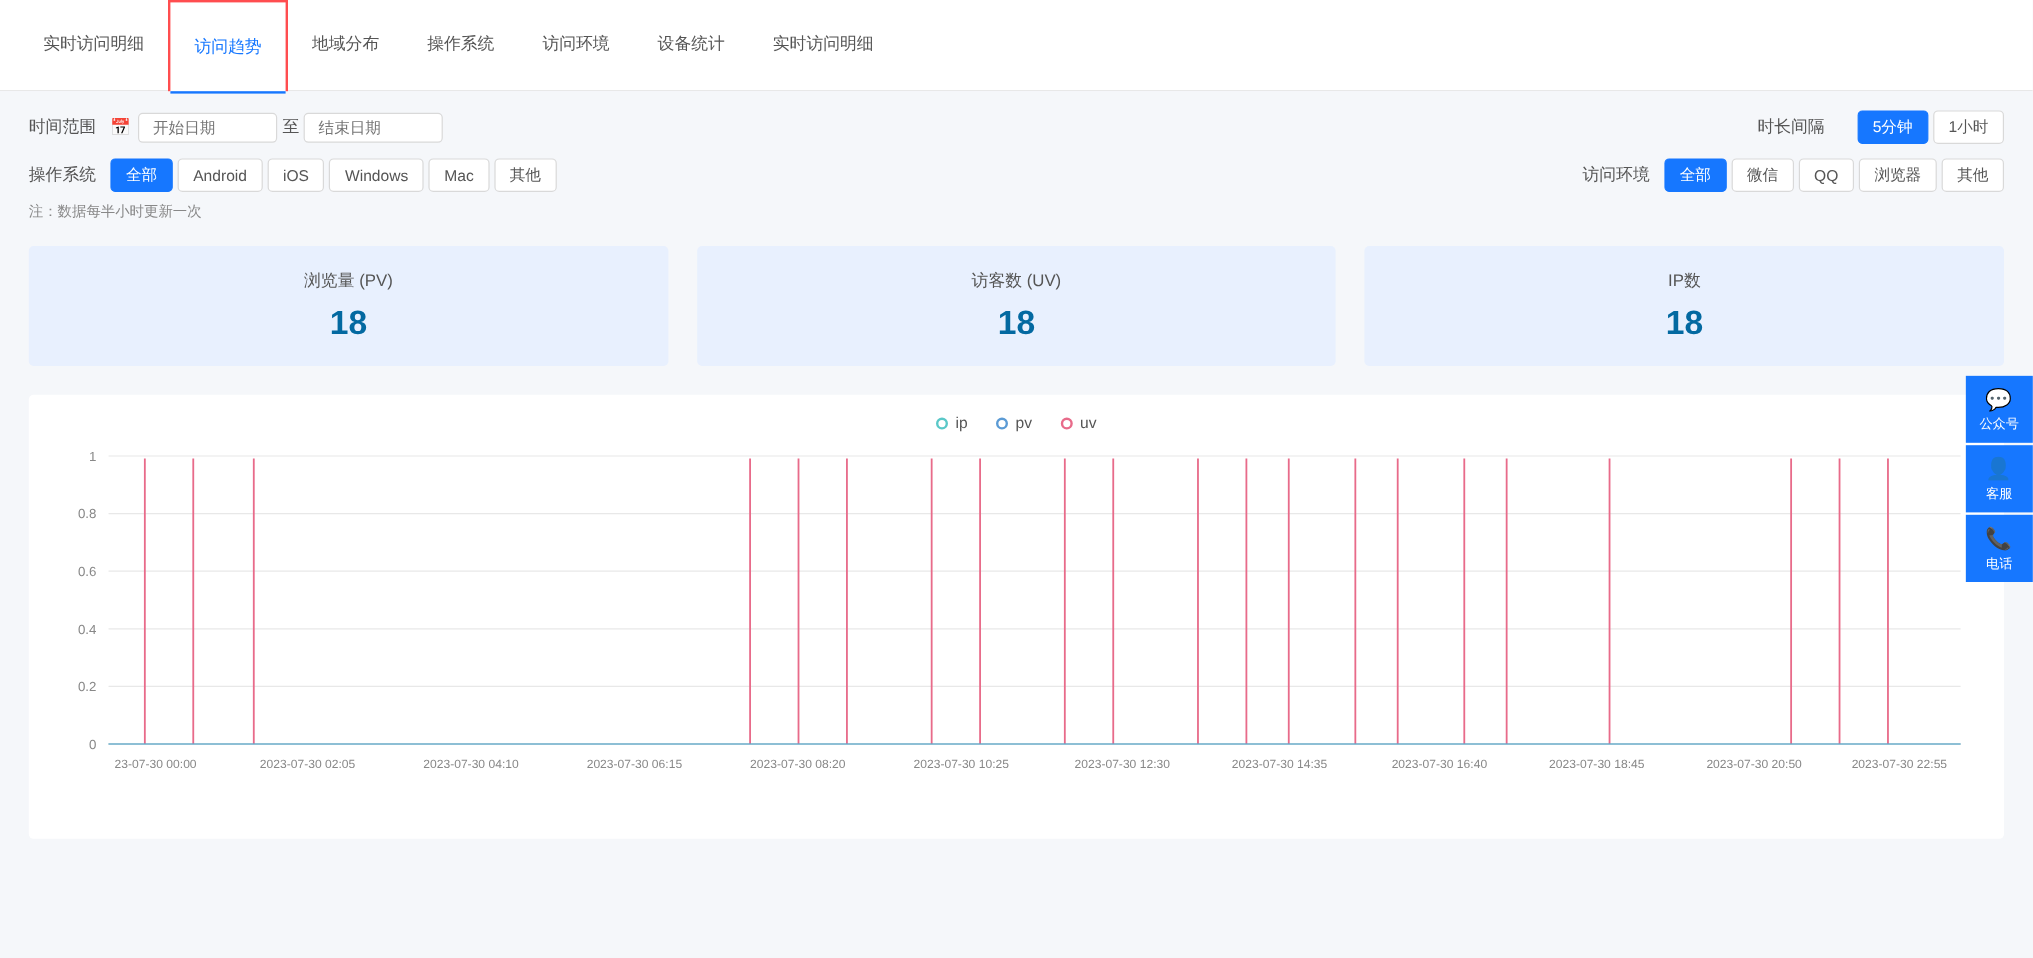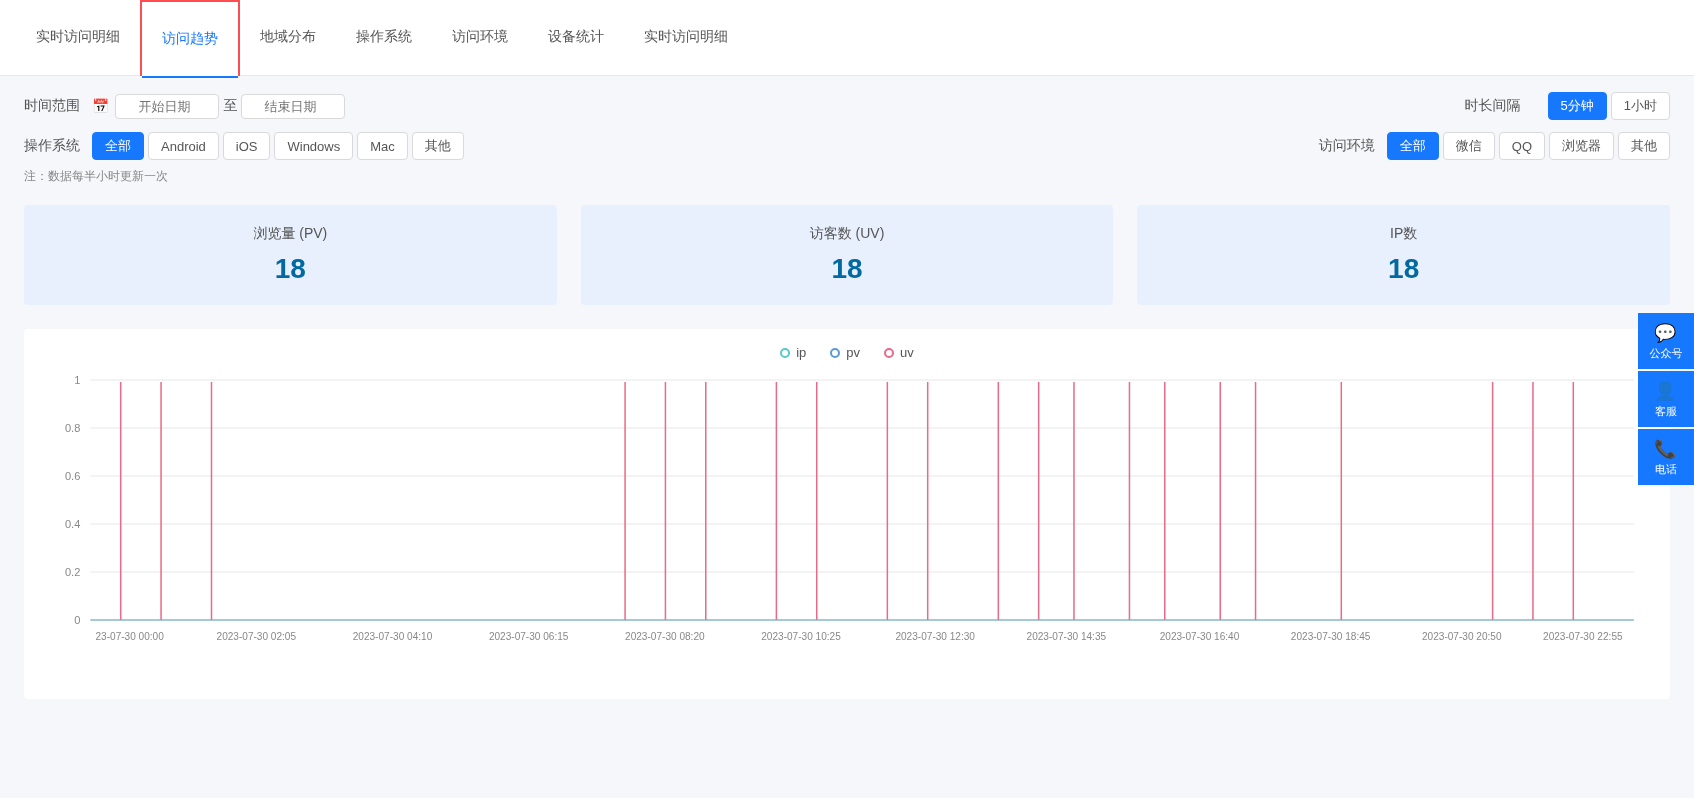--- a/index.html
+++ b/index.html
@@ -70,25 +70,25 @@
       border-color: #1677ff;
     }
     .date-input-group {
       display: flex;
       align-items: center;
       gap: 4px;
     }
     .date-input {
       border: 1px solid #d9d9d9;
       border-radius: 4px;
-      padding: 4px 22px;
+      padding: 4px 11px;
       font-size: 13px;
       color: #bbb;
       background: #fff;
-      width: 104px;
+      width: 116px;
     }
     .date-sep { color: #555; }
 
     
     .right-filters {
       margin-left: auto;
       display: flex;
       align-items: center;
       gap: 8px;
     }

